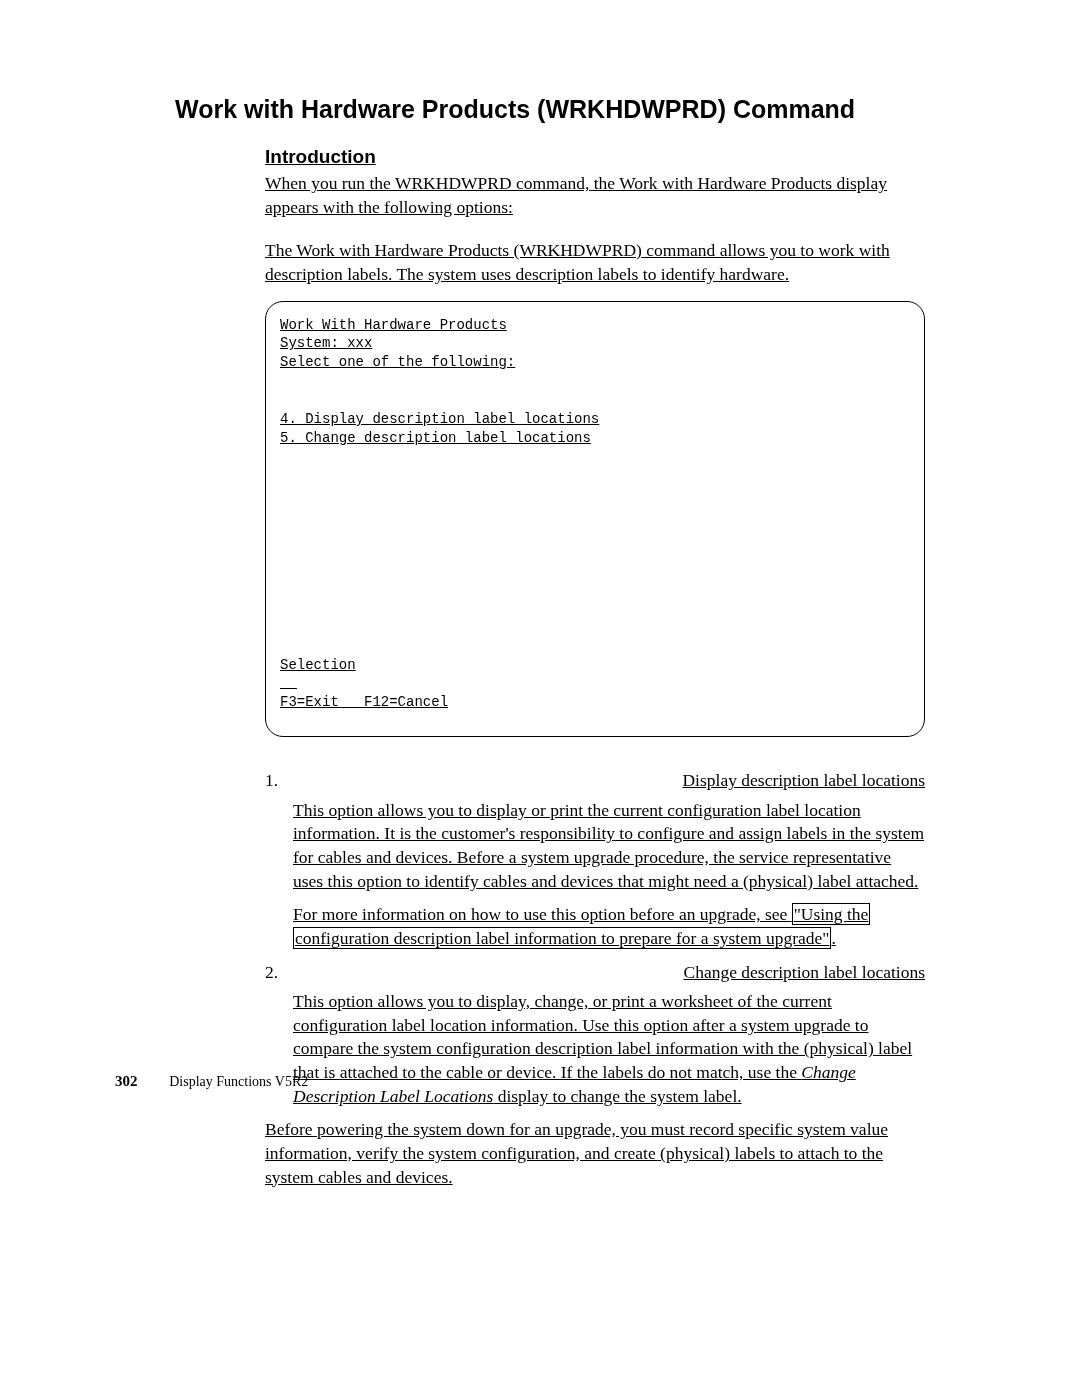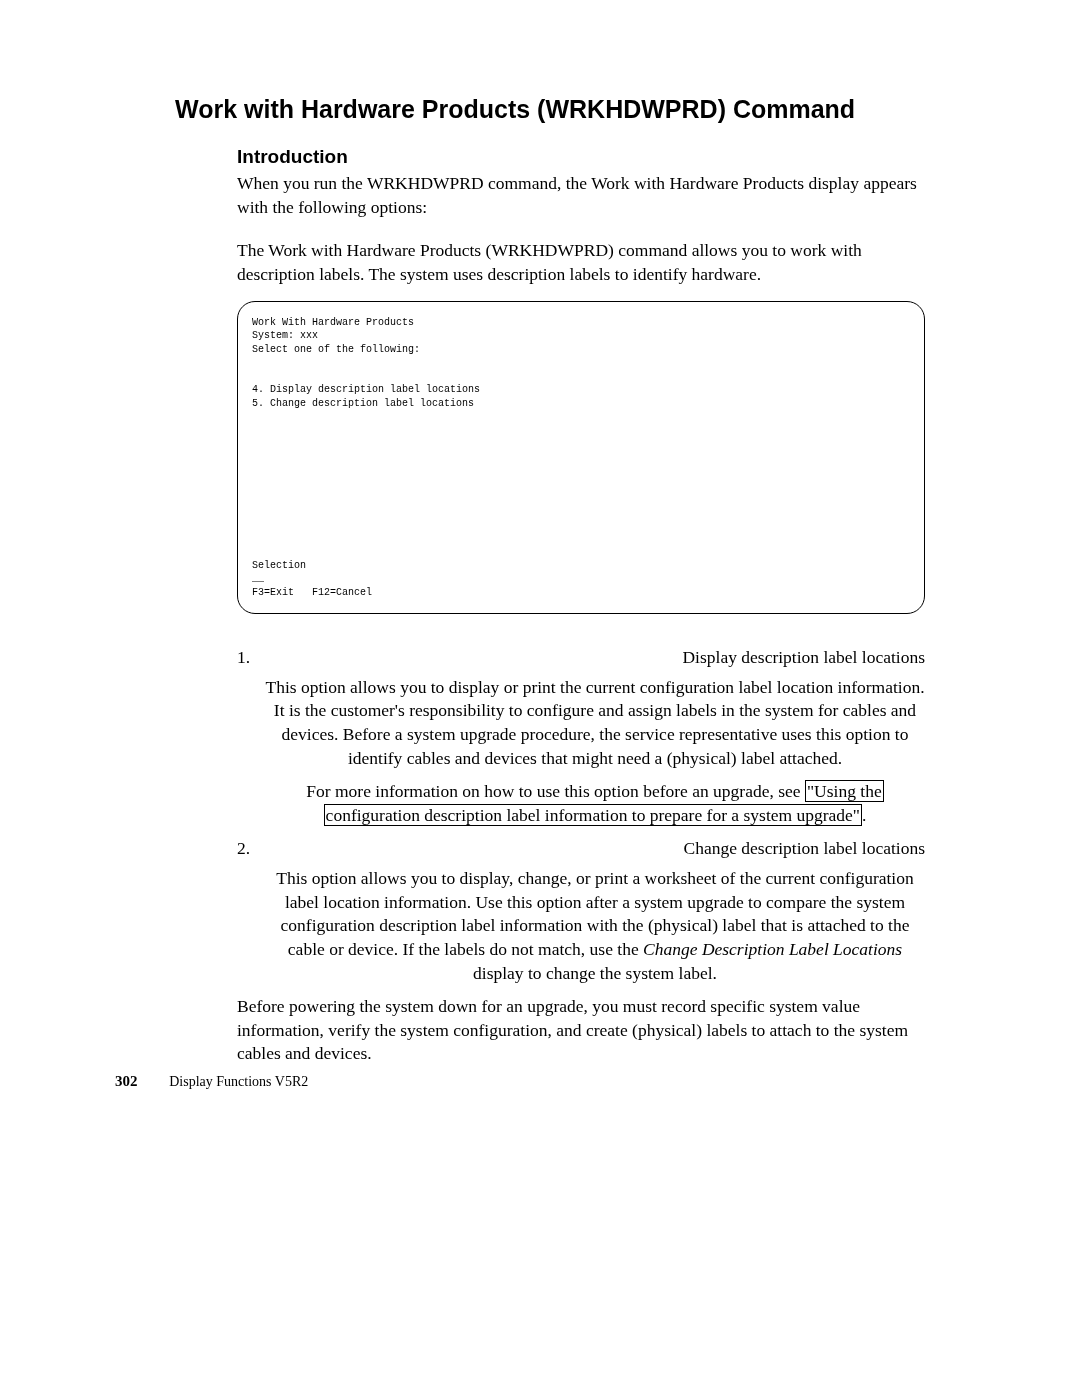--- a/index.html
+++ b/index.html
@@ -18,43 +18,44 @@
     box-sizing: border-box;
     padding: 95px 155px 60px 175px;
   }
   .h1 {
     font-family: Helvetica, Arial, sans-serif;
     font-weight: bold;
     font-size: 25px;
     margin: 0 0 22px 0;
   }
   .body-col {
-    margin-left: 62px;
+    margin-left: 90px;
+    text-decoration: underline;
   }
   .h2 {
     font-family: Helvetica, Arial, sans-serif;
     font-weight: bold;
     font-size: 19px;
     margin: 0 0 4px 0;
   }
   .para {
     font-size: 17.5px;
     line-height: 1.35;
     margin: 0 0 20px 0;
   }
   .para.tight {
     margin-bottom: 14px;
   }
   .terminal {
     border: 1px solid #000;
     border-radius: 18px;
-    padding: 14px 14px 14px 14px;
+    padding: 14px 14px 24px 14px;
     min-height: 290px;
     font-family: "Courier New", monospace;
-    font-size: 10px;
+    font-size: 14px;
     line-height: 1.35;
     white-space: pre;
     margin: 6px 0 32px 0;
     box-sizing: border-box;
   }
   ol.numlist {
     list-style: none;
     counter-reset: item;
     padding: 0;
     margin: 0;
@@ -72,21 +73,20 @@
     position: absolute;
     left: 0;
     top: 0;
   }
   .item-head {
     margin-bottom: 6px;
     text-align: right;
   }
   .item-para {
     margin: 0 0 10px 0;
-    text-align: center;
   }
   .linkbox {
     border: 1px solid #000;
     padding: 0 1px;
     box-decoration-break: clone;
     -webkit-box-decoration-break: clone;
   }
   .italic {
     font-style: italic;
   }

